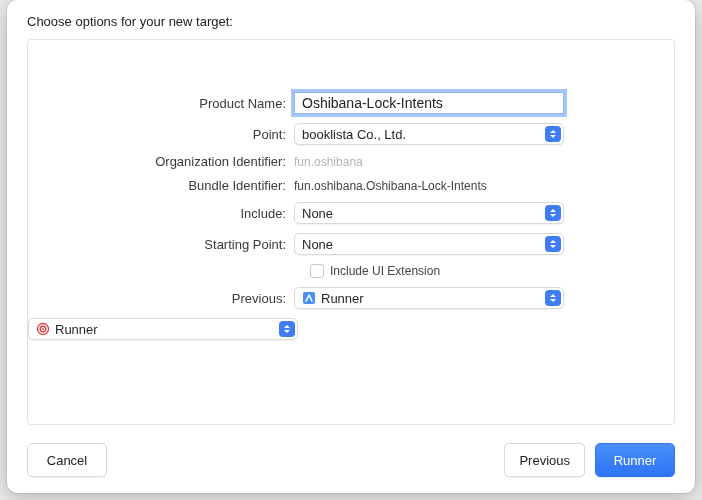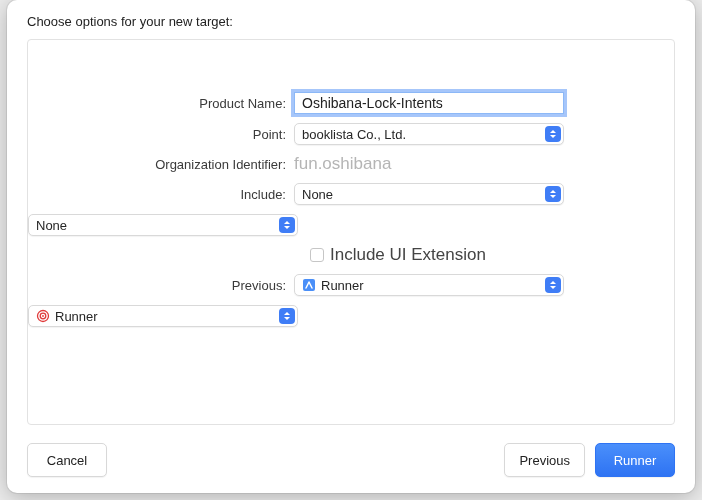--- a/index.html
+++ b/index.html
@@ -59,21 +59,21 @@
     font-size: 14px;
     font-family: inherit;
     color: #222;
     background: #fff;
   }
   .text-input.focused {
     border: 1px solid #8cb8f7;
     box-shadow: 0 0 0 3px rgba(58,128,245,0.45);
     outline: none;
   }
-  .static-text { font-size: 17px; color: #444; }
+  .static-text { font-size: 12px; color: #444; }
   .static-text.dim { color: #b5b5b5; }
   .select {
     position: relative;
     width: 100%;
     height: 22px;
     border: 1px solid #d9d9d9;
     border-radius: 5px;
     background: #fff;
     box-shadow: 0 1px 1px rgba(0,0,0,0.05);
     display: flex;
@@ -167,32 +167,39 @@
         </div>
       </div>
 
       <div class="row">
         <div class="label-col">Organization Identifier:</div>
         <div class="field-col">
           <span class="static-text dim">fun.oshibana</span>
         </div>
       </div>
 
+      <div class="row">
+        <div class="label-col">Bundle Identifier:</div>
+        <div class="field-col">
+          <span class="static-text">fun.oshibana.Oshibana-Lock-Intents</span>
+        </div>
+      </div>
 
       <div class="row">
         <div class="label-col">Include:</div>
         <div class="field-col">
           <div class="select">
             <span>None</span>
             <span class="stepper"></span>
           </div>
         </div>
       </div>
 
       <div class="row">
+        <div class="label-col">Starting Point:</div>
         <div class="field-col">
           <div class="select">
             <span>None</span>
             <span class="stepper"></span>
           </div>
         </div>
       </div>
 
       <div class="row checkbox-row">
         <div class="label-col"></div>

